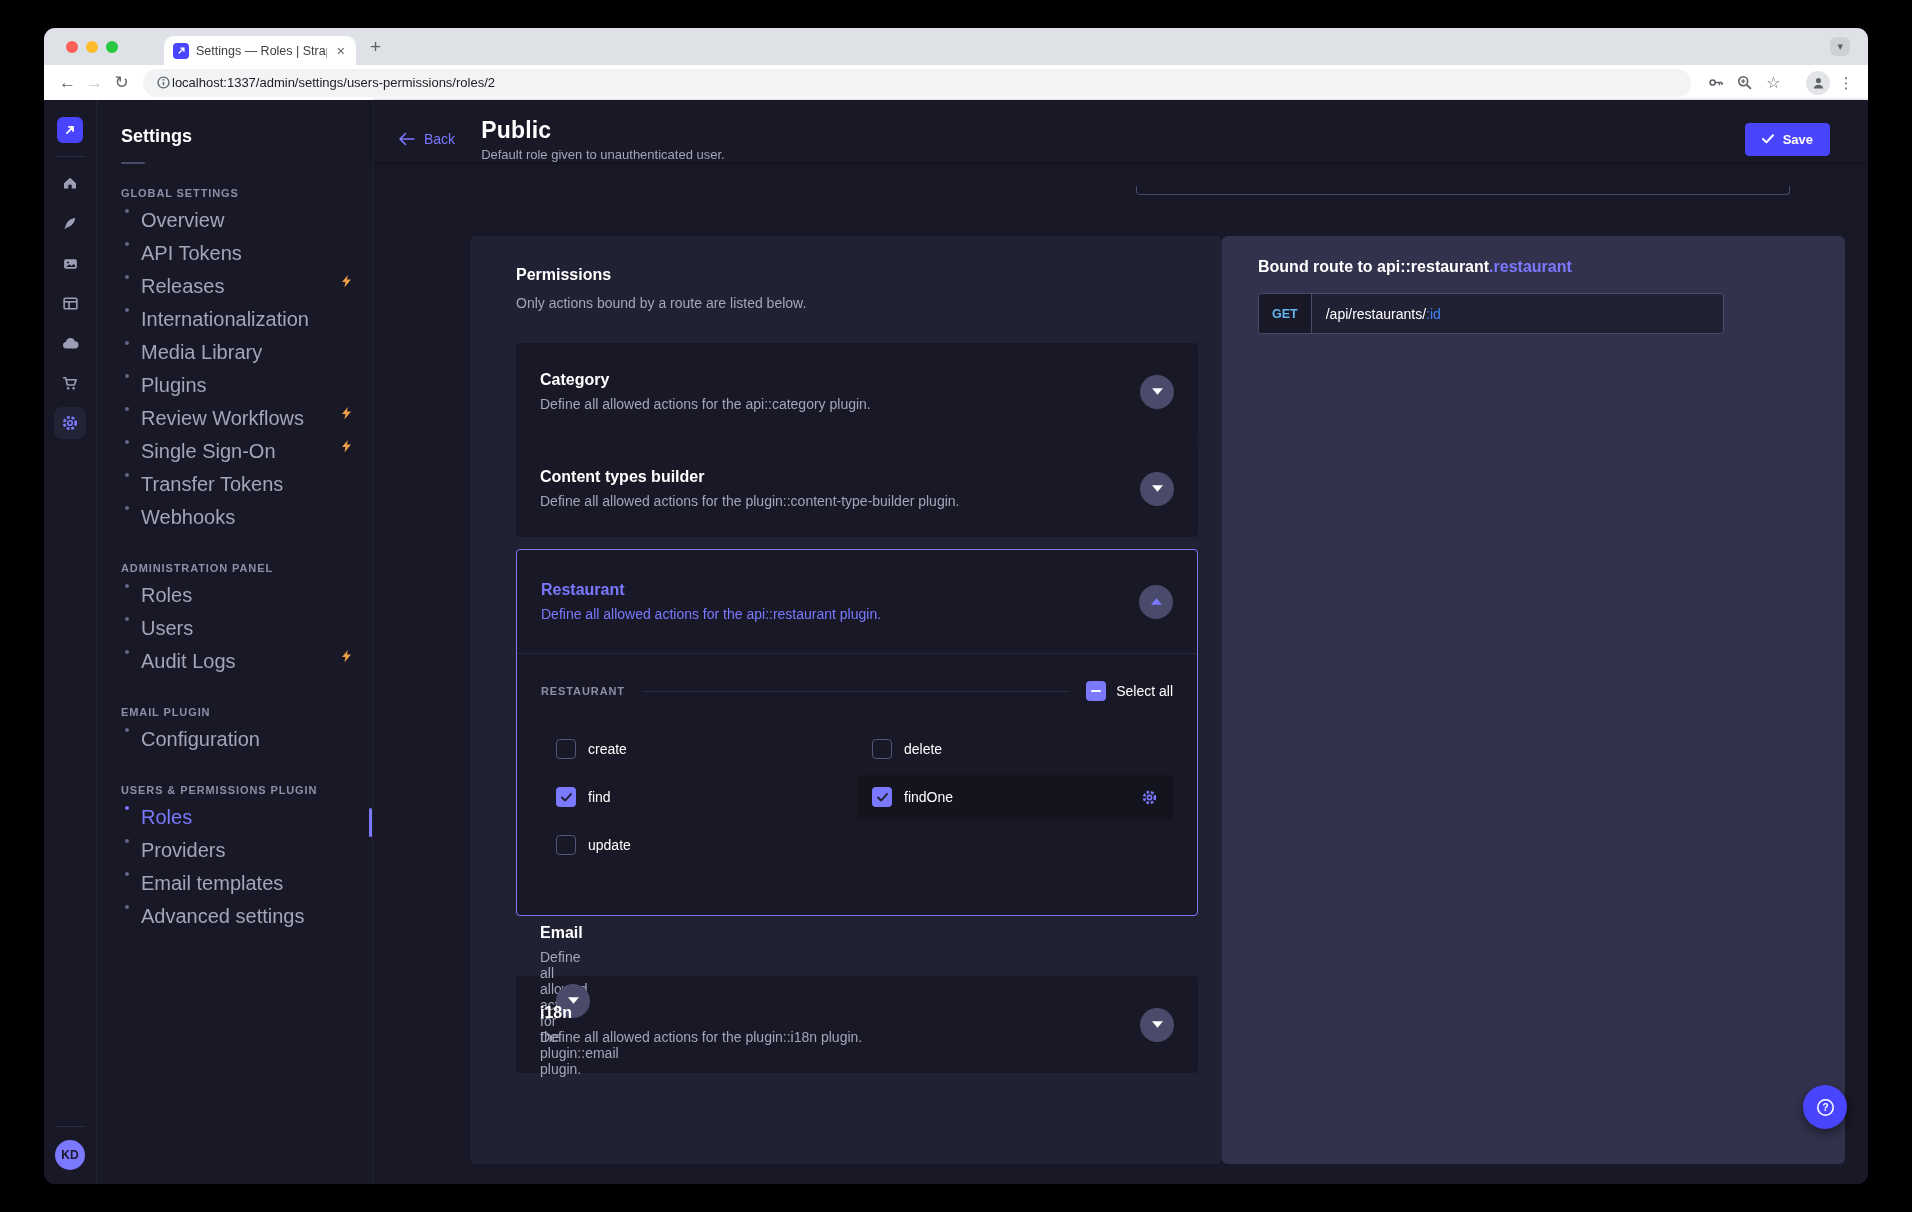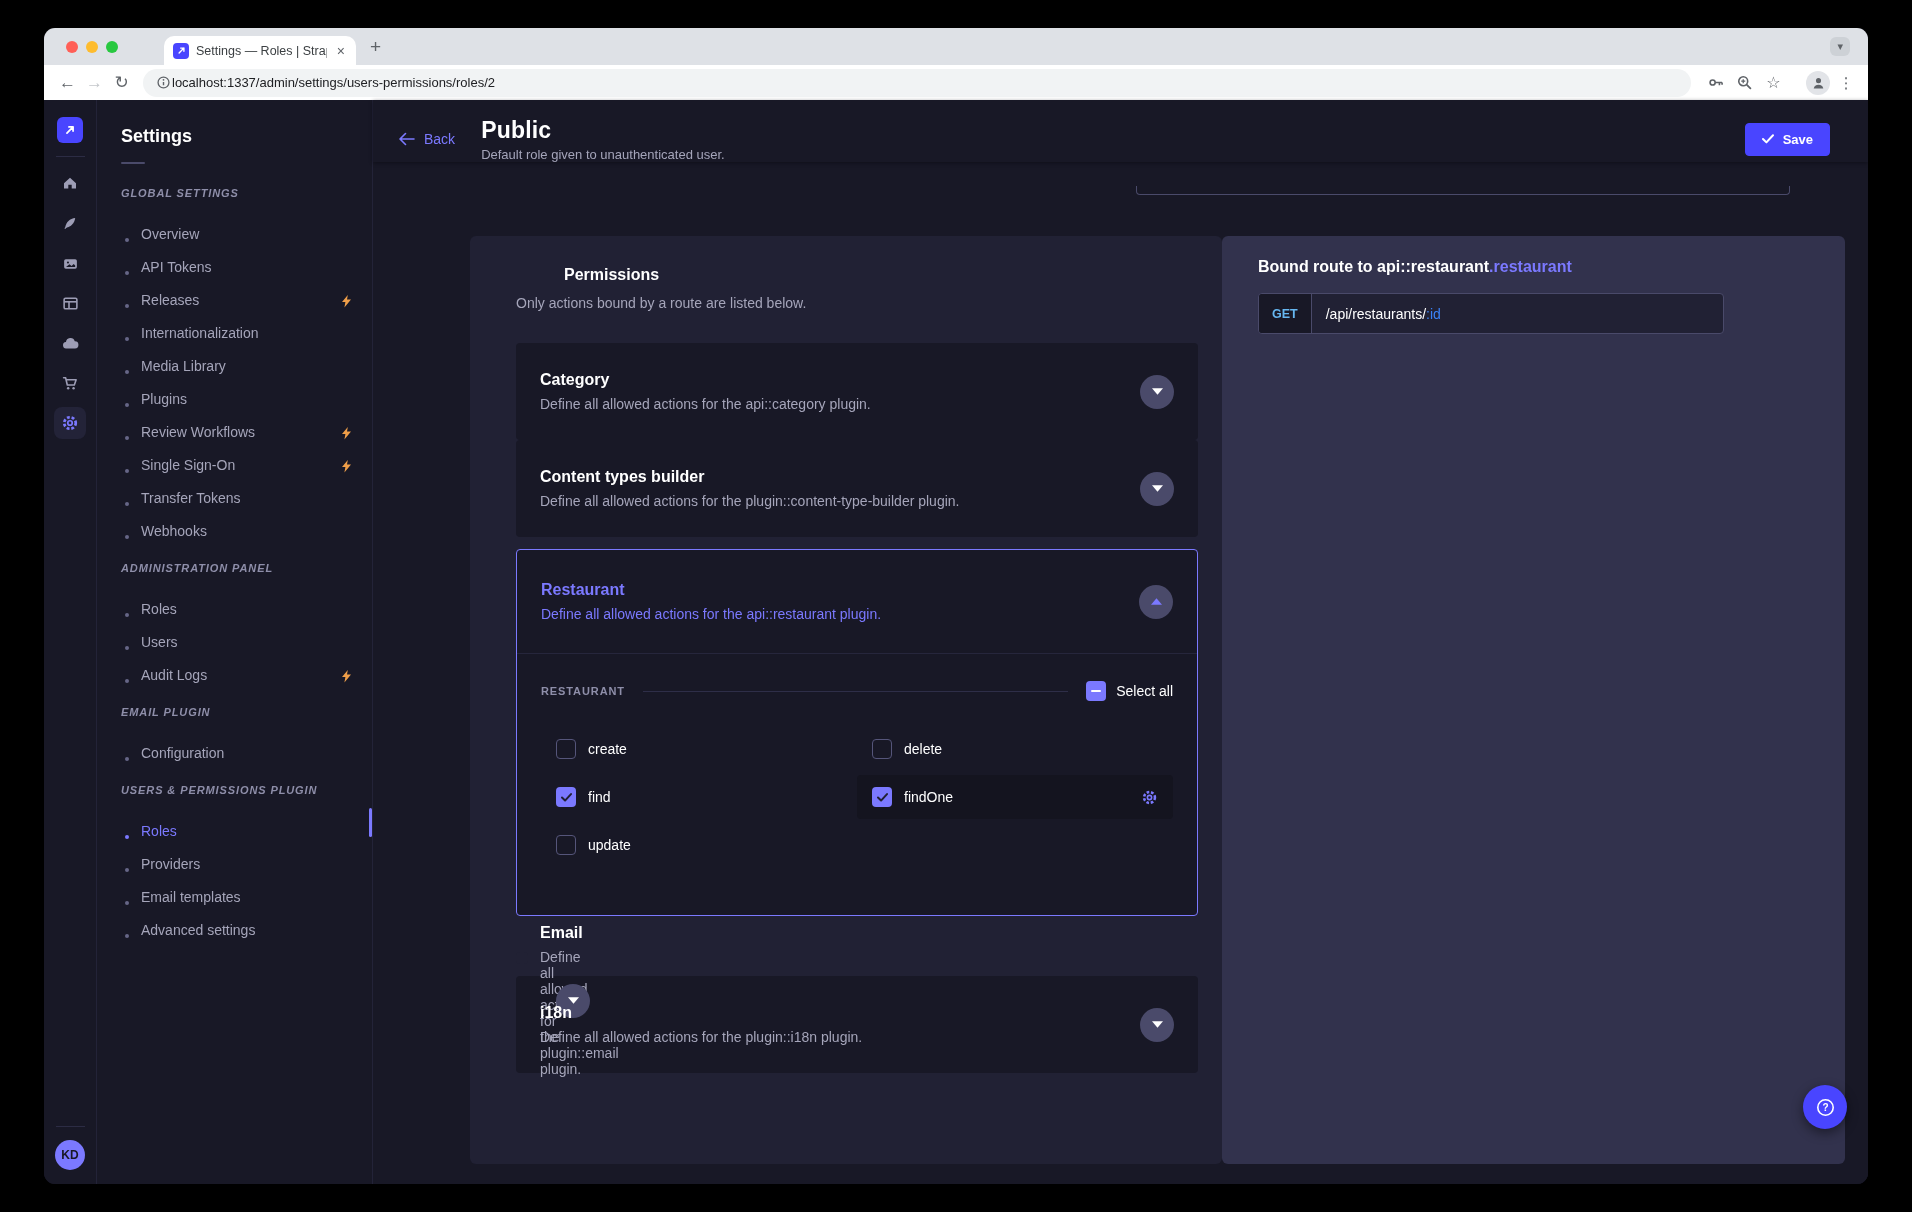--- a/index.html
+++ b/index.html
@@ -53,23 +53,23 @@
   .ibar-bottom { margin-top:auto; display:flex; flex-direction:column; align-items:center;
                  gap:13px; width:100%; }
   .kd-avatar { width:30px; height:30px; border-radius:50%; background:#7b79ff; color:#181826;
                font-weight:bold; font-size:12px; display:flex; align-items:center; justify-content:center; }
 
   .subnav { width:276px; flex:none; border-right:1px solid #232338; padding-top:26px;
             position:relative; overflow:hidden; }
   .subnav-title { font-size:18px; font-weight:700; color:#fff; padding:0 24px; }
   .subnav-divider { width:24px; height:2px; background:#4a4a6a; margin:15px 24px 0; border-radius:2px; }
   .nav-section-label { font-size:11px; font-weight:700; letter-spacing:.9px; color:#8e8ea9;
-                       padding:23px 24px 10px;font-style:italic; }
-  .nav-item { height:33px; display:flex; align-items:flex-end; gap:12px;
-              padding:0 20px 0 28px; font-size:14px; color:#a5a5ba; position:relative; }
+                       padding:23px 24px 10px; }
+  .nav-item { height:33px; display:flex; align-items:flex-start; gap:12px;
+              padding:0 20px 0 28px; font-size:20px; color:#a5a5ba; position:relative; }
   .nav-item .dot { width:4px; height:4px; border-radius:50%; background:#666687; flex:none; }
   .nav-item .bolt { margin-left:auto; display:flex; }
   .nav-item.active { color:#7b79ff; }
   .nav-item.active .dot { background:#7b79ff; }
   .active-bar { position:absolute; right:0; top:2px; bottom:2px; width:3px;
                 background:#7b79ff; border-radius:2px; }
 
   .main { flex:1; display:flex; flex-direction:column; min-width:0; }
   .page-header { height:62px; flex:none; display:flex; align-items:center;
                  padding:16px 38px 0 26px; background:#181826; position:relative; z-index:2;
@@ -81,21 +81,21 @@
   .save-btn { margin-left:auto; height:33px; background:#4945ff; border:1px solid #4945ff;
               border-radius:4px; color:#fff; font-size:13px; font-weight:600; display:flex;
               align-items:center; gap:9px; padding:0 16px; }
 
   .content { flex:1; position:relative; background:#181826; min-height:0; }
   .partial-input { position:absolute; left:763px; top:24px; width:654px; height:9px;
                    border:1px solid #4a4a6a; border-top:none; border-radius:0 0 4px 4px; }
 
   .perm-card { position:absolute; left:97px; top:74px; width:752px; bottom:20px;
                background:#212134; border-radius:6px; padding:30px 24px 0 46px; overflow:hidden; }
-  .card-title { font-size:16px; font-weight:600; color:#fff;margin-left:48px; }
+  .card-title { font-size:16px; font-weight:600; color:#fff; }
   .card-sub { font-size:14px; color:#a5a5ba; margin-top:11px; }
   .accordions { margin-top:32px; }
   .acc { background:#181826; border-radius:4px; margin-bottom:12px; }
   .acc.flush { margin-bottom:0; }
   .acc.light { background:#212134; }
   .acc-header { height:97px; display:flex; align-items:center; padding:0 24px; }
   .acc-texts { flex:1; min-width:0; }
   .acc-title { font-size:16px; font-weight:600; color:#fff; }
   .acc-desc { font-size:14px; color:#a5a5ba; margin-top:7px; }
   .acc-chevron { width:34px; height:34px; border-radius:50%; background:#4a4a6a; flex:none;

